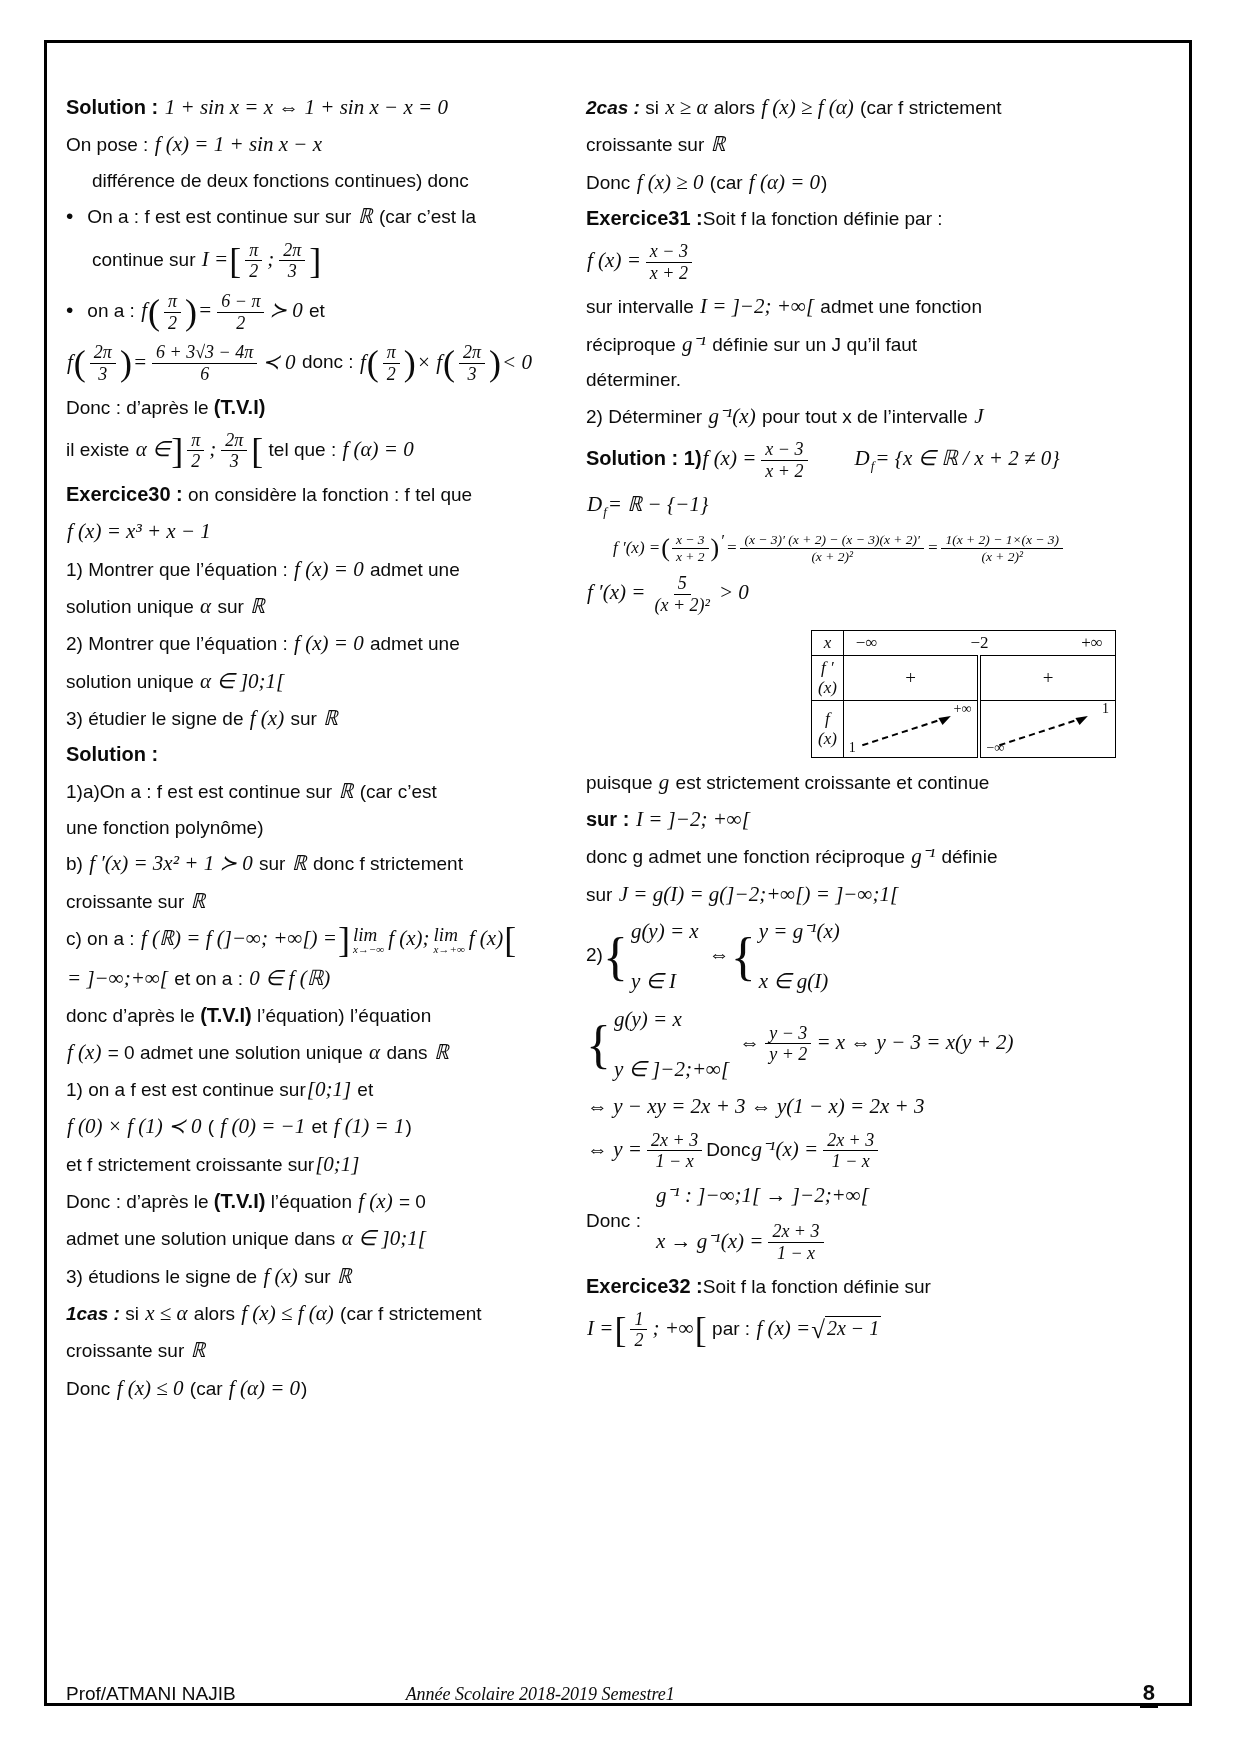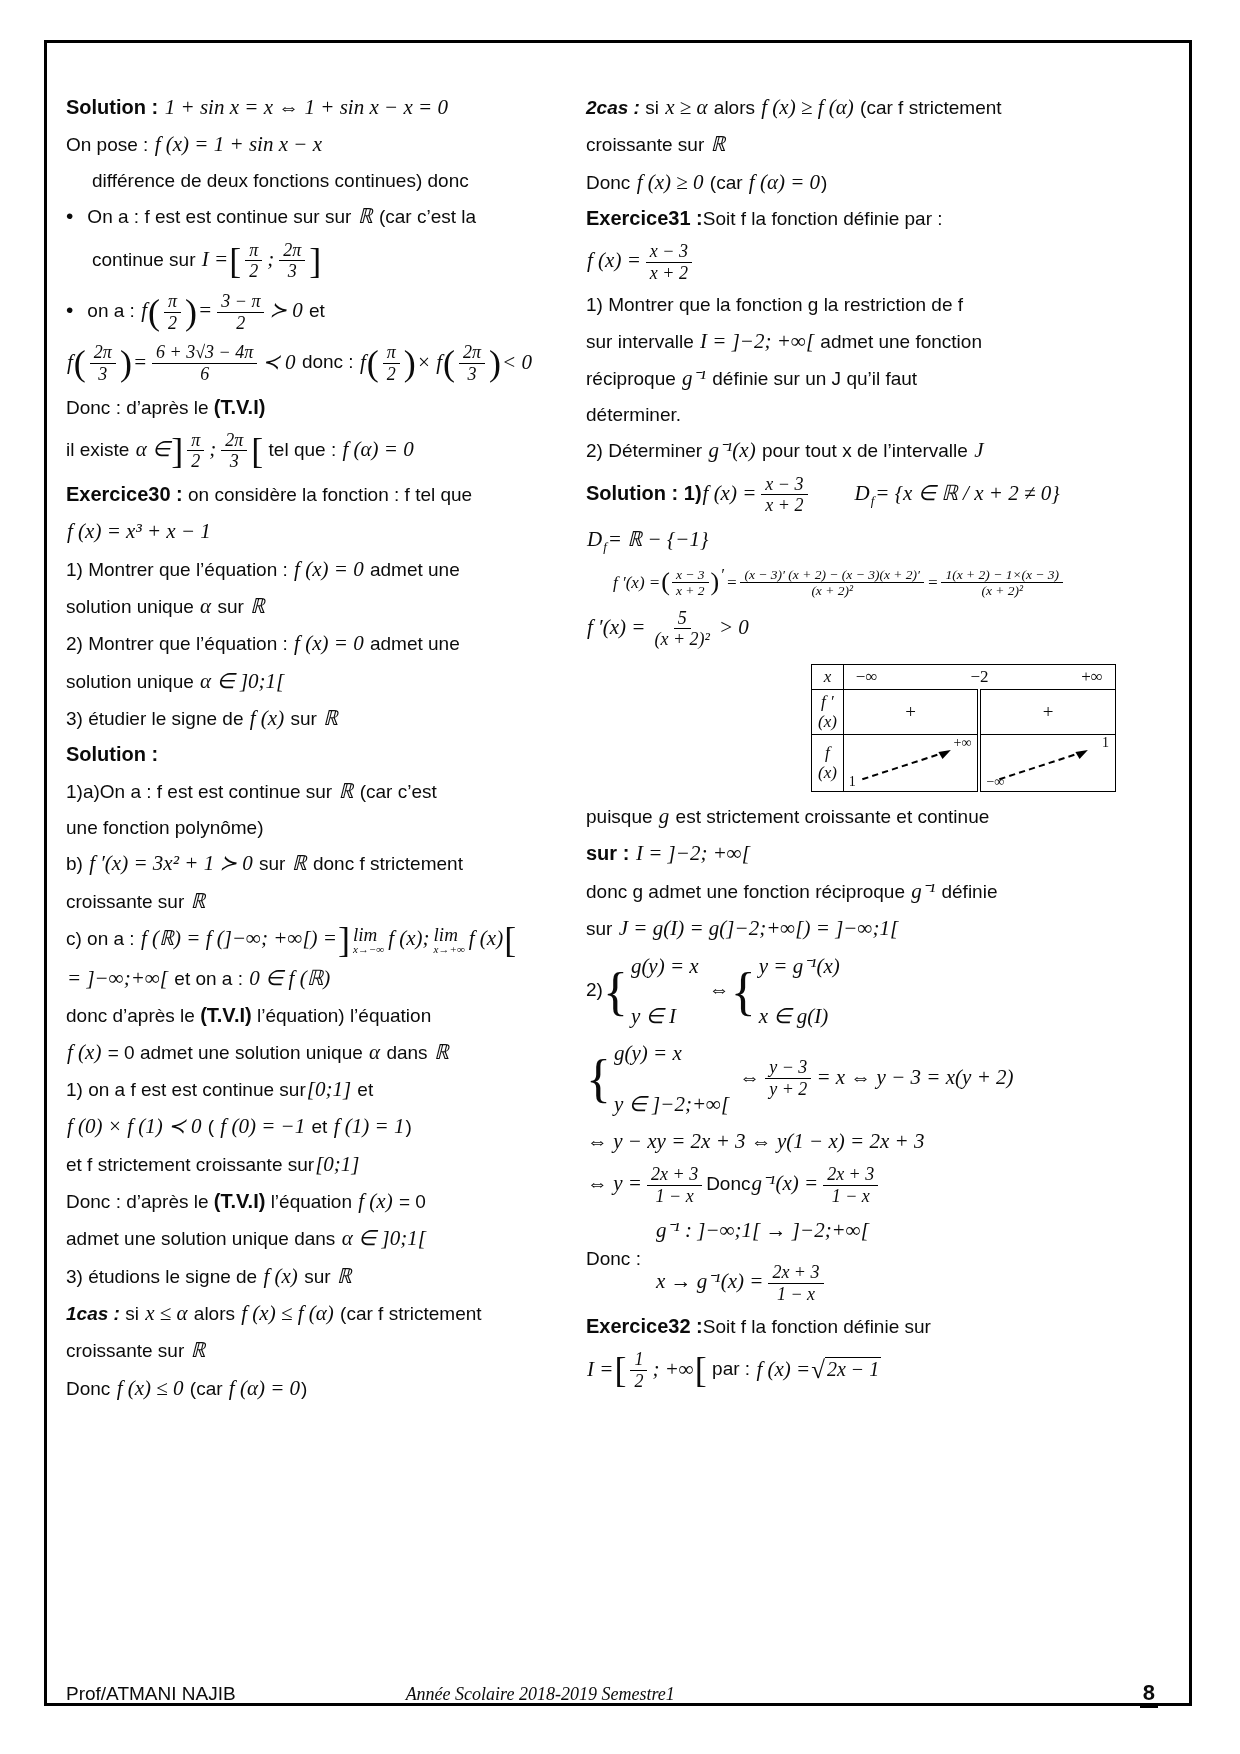--- a/index.html
+++ b/index.html
@@ -22,21 +22,21 @@
   .frac .num{border-bottom:1.6px solid #000;padding:0 4px;}
   .frac .den{padding:0 4px;}
   .bp{font-family:"Liberation Serif",serif;font-style:normal;font-size:36px;line-height:.85;vertical-align:middle;}
   .sup{vertical-align:super;font-size:14px;}
   .lim{display:inline-flex;flex-direction:column;align-items:flex-start;vertical-align:middle;
        font-family:"Liberation Serif",serif;font-style:italic;line-height:1;margin:0 3px;}
   .lim .lim-main{font-size:19px;}
   .lim .lim-sub{font-size:11px;font-style:italic;}
   .brace{font-family:"Liberation Serif",serif;font-size:52px;line-height:.8;vertical-align:middle;font-weight:400;}
   .sys{display:inline-flex;flex-direction:column;gap:22px;vertical-align:middle;margin:0 8px 0 2px;justify-content:center;}
-  .stack{display:inline-flex;flex-direction:column;gap:18px;vertical-align:middle;margin-left:14px;}
+  .stack{display:inline-flex;flex-direction:column;gap:12px;vertical-align:middle;margin-left:14px;}
   .gap{display:inline-block;width:42px;}
   .tight .m{font-size:17px;}
   .tight .frac{font-size:13.5px;margin:0 2px;}
   .tight .bp{font-size:26px;}
   sub.msub{font-family:"Liberation Serif",serif;font-style:italic;font-size:13px;}
   .sqrt{font-family:"Liberation Serif",serif;font-style:normal;font-size:25px;vertical-align:middle;}
   .rad{font-family:"Liberation Serif",serif;font-style:italic;font-size:20px;border-top:1.6px solid #000;padding:0 2px;}
   
   .vt{width:305px;margin:14px 0 10px auto;}
   .vt table{border-collapse:collapse;width:100%;border:1.8px solid #000;}
@@ -77,21 +77,21 @@
         <span class="den">2</span>
       </span><span class="m">;</span><span class="frac">
         <span class="num">2π</span>
         <span class="den">3</span>
       </span><span class="bp">]</span></p>
 
 <p class="ln"><span class="bu">•</span><span class="t">on a : </span><span class="m">f</span><span class="bp">(</span><span class="frac">
         <span class="num">π</span>
         <span class="den">2</span>
       </span><span class="bp">)</span><span class="m">=</span><span class="frac">
-        <span class="num">3 − π</span>
+        <span class="num">6 − π</span>
         <span class="den">2</span>
       </span><span class="m">≻ 0</span><span class="t">  et</span></p>
 
 <p class="ln"><span class="m">f</span><span class="bp">(</span><span class="frac">
         <span class="num">2π</span>
         <span class="den">3</span>
       </span><span class="bp">)</span><span class="m">=</span><span class="frac">
         <span class="num">6 + 3√3 − 4π</span>
         <span class="den">6</span>
       </span><span class="m">≺ 0</span><span class="t"> donc : </span><span class="m">f</span><span class="bp">(</span><span class="frac">
@@ -178,21 +178,20 @@
 
 <p class="ln"><span class="t">Donc </span><span class="m">f (x) ≥ 0</span><span class="t"> (car </span><span class="m">f (α) = 0</span><span class="t">)</span></p>
 
 <p class="ln"><span class="b">Exercice31 :</span><span class="t">Soit f la fonction définie par :</span></p>
 
 <p class="ln"><span class="m">f (x) =</span><span class="frac">
         <span class="num">x − 3</span>
         <span class="den">x + 2</span>
       </span></p>
 
-<p class="ln"><span class="t">1) Montrer que la fonction g la restriction de f</span></p>
 
 <p class="ln"><span class="t">sur  intervalle </span><span class="m">I = ]−2; +∞[</span><span class="t"> admet une fonction</span></p>
 
 <p class="ln"><span class="t">réciproque  </span><span class="m">g⁻¹</span><span class="t"> définie sur un J qu’il faut</span></p>
 
 <p class="ln"><span class="t">déterminer.</span></p>
 
 <p class="ln"><span class="t">2) Déterminer  </span><span class="m">g⁻¹(x)</span><span class="t"> pour tout x de l’intervalle </span><span class="m">J</span></p>
 
 <p class="ln"><span class="b">Solution : 1)</span><span class="m">f (x) =</span><span class="frac">

